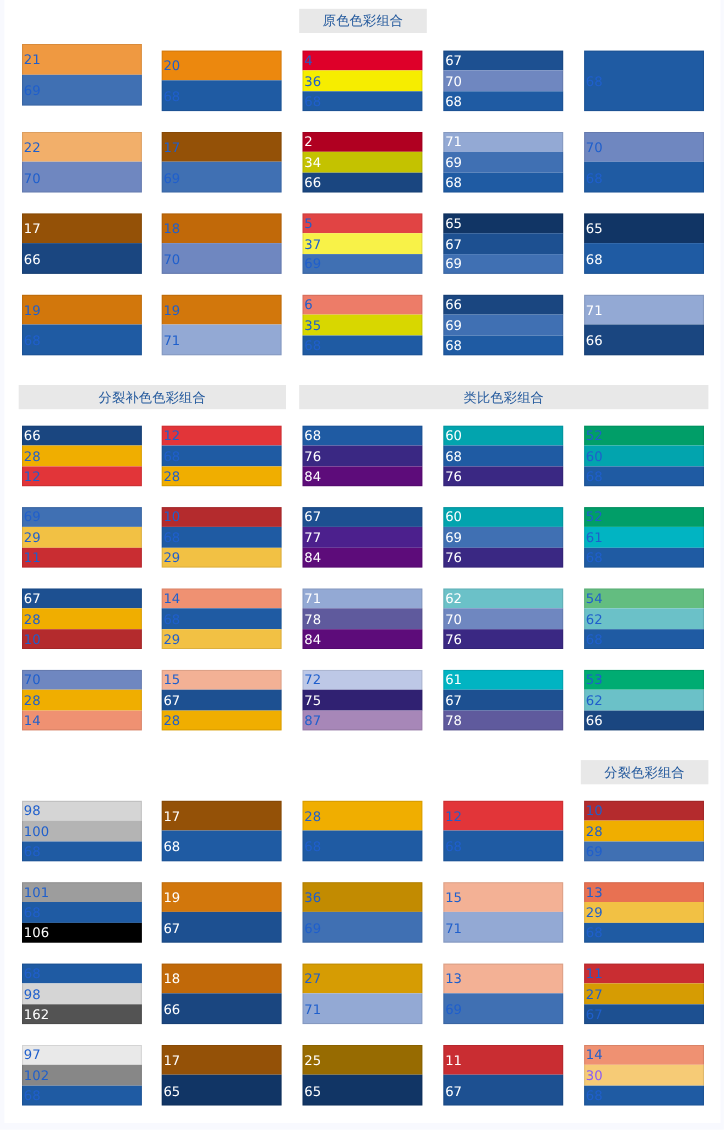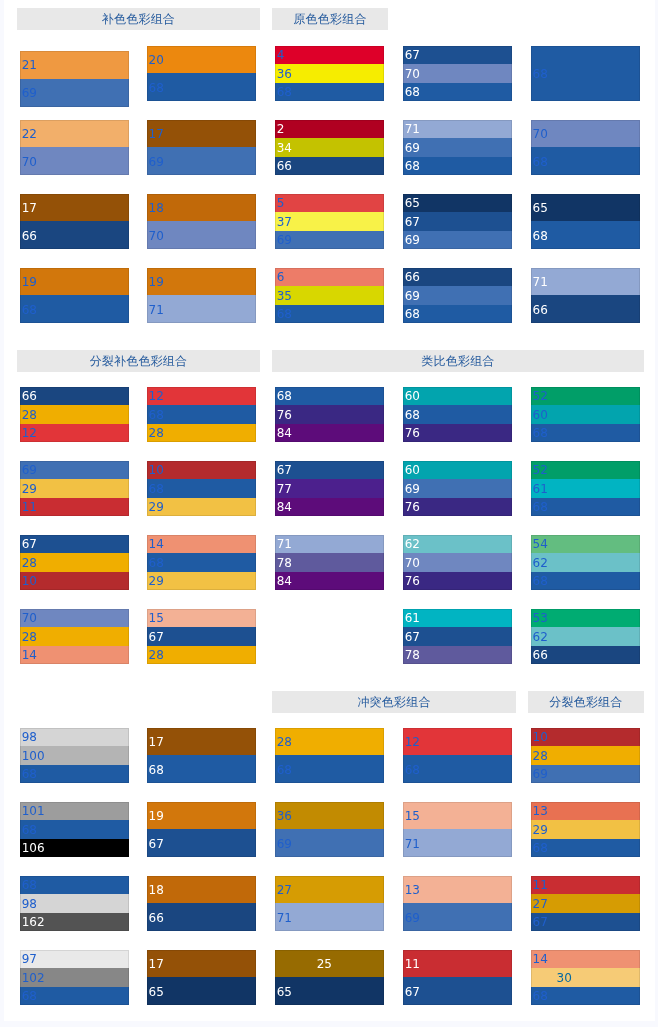--- a/index.html
+++ b/index.html
@@ -35,27 +35,24 @@
     position:absolute;left:2.1px;
     font-size:12px;line-height:12px;
     white-space:nowrap;
   }
 </style>
 </head>
 <body>
 
 <div id="page">
     <div class="section">
-      <div class="hdr" style="left: 13.3px; width: 242.3px; top: 8px;">
-        <span>补色色彩组合</span>
-      </div>
       <div class="hdr" style="left: 268.3px; width: 115.4px; top: 8px;">
         <span>原色色彩组合</span>
       </div>
-      <div class="sw" style="left: 15.6px; top: 51px;">
+      <div class="sw" style="left: 15.6px; top: 40px;">
         <div class="band" style="background: rgb(239, 153, 65); top: 0px; height: 27.8px; border-top: 1px solid rgba(0, 0, 0, 0.09);"></div>
         <span class="lab" style="top: 8.3px; color: rgb(31, 95, 204);">21</span>
         <div class="band" style="background: rgb(64, 112, 179); top: 27.8px; height: 27.8px; border-bottom: 1px solid rgba(0, 0, 0, 0.09);"></div>
         <span class="lab" style="top: 36.1px; color: rgb(31, 95, 204);">69</span>
       </div>
       <div class="sw" style="left: 142.5px; top: 45.5px;">
         <div class="band" style="background: rgb(236, 136, 14); top: 0px; height: 27.8px; border-top: 1px solid rgba(0, 0, 0, 0.09);"></div>
         <span class="lab" style="top: 8.3px; color: rgb(31, 95, 204);">20</span>
         <div class="band" style="background: rgb(31, 91, 163); top: 27.8px; height: 27.8px; border-bottom: 1px solid rgba(0, 0, 0, 0.09);"></div>
         <span class="lab" style="top: 36.1px; color: rgb(31, 95, 204);">68</span>
@@ -319,41 +316,46 @@
         <span class="lab" style="top: 40.7333px; color: rgb(31, 95, 204);">14</span>
       </div>
       <div class="sw" style="left: 142.5px; top: 608.5px;">
         <div class="band" style="background: rgb(243, 177, 149); top: 0px; height: 18.5333px; border-top: 1px solid rgba(0, 0, 0, 0.09);"></div>
         <span class="lab" style="top: 3.66667px; color: rgb(31, 95, 204);">15</span>
         <div class="band" style="background: rgb(29, 80, 145); top: 18.5333px; height: 18.5333px;"></div>
         <span class="lab" style="top: 22.2px; color: rgb(255, 255, 255);">67</span>
         <div class="band" style="background: rgb(240, 174, 0); top: 37.0667px; height: 18.5333px; border-bottom: 1px solid rgba(0, 0, 0, 0.09);"></div>
         <span class="lab" style="top: 40.7333px; color: rgb(31, 95, 204);">28</span>
       </div>
+      <div class="sw" style="left: 270.6px; top: 608.5px;">
+        <div class="band" style="background: rgb(189, 200, 230); top: 0px; height: 18.5333px; border-top: 1px solid rgba(0, 0, 0, 0.09);"></div>
+        <span class="lab" style="top: 3.66667px; color: rgb(31, 95, 204);">72</span>
+        <div class="band" style="background: rgb(48, 33, 114); top: 18.5333px; height: 18.5333px;"></div>
+        <span class="lab" style="top: 22.2px; color: rgb(255, 255, 255);">75</span>
+        <div class="band" style="background: rgb(167, 135, 184); top: 37.0667px; height: 18.5333px; border-bottom: 1px solid rgba(0, 0, 0, 0.09);"></div>
+        <span class="lab" style="top: 40.7333px; color: rgb(31, 95, 204);">87</span>
+      </div>
       <div class="sw" style="left: 398.6px; top: 608.5px;">
         <div class="band" style="background: rgb(1, 180, 194); top: 0px; height: 18.5333px; border-top: 1px solid rgba(0, 0, 0, 0.09);"></div>
         <span class="lab" style="top: 3.66667px; color: rgb(255, 255, 255);">61</span>
         <div class="band" style="background: rgb(29, 80, 145); top: 18.5333px; height: 18.5333px;"></div>
         <span class="lab" style="top: 22.2px; color: rgb(255, 255, 255);">67</span>
         <div class="band" style="background: rgb(95, 90, 157); top: 37.0667px; height: 18.5333px; border-bottom: 1px solid rgba(0, 0, 0, 0.09);"></div>
         <span class="lab" style="top: 40.7333px; color: rgb(255, 255, 255);">78</span>
       </div>
       <div class="sw" style="left: 526.5px; top: 608.5px;">
         <div class="band" style="background: rgb(0, 172, 114); top: 0px; height: 18.5333px; border-top: 1px solid rgba(0, 0, 0, 0.09);"></div>
         <span class="lab" style="top: 3.66667px; color: rgb(31, 95, 204);">53</span>
         <div class="band" style="background: rgb(107, 193, 200); top: 18.5333px; height: 18.5333px;"></div>
         <span class="lab" style="top: 22.2px; color: rgb(31, 95, 204);">62</span>
         <div class="band" style="background: rgb(26, 70, 128); top: 37.0667px; height: 18.5333px; border-bottom: 1px solid rgba(0, 0, 0, 0.09);"></div>
         <span class="lab" style="top: 40.7333px; color: rgb(255, 255, 255);">66</span>
       </div>
     </div>
     <div class="section">
-      <div class="hdr" style="left: 268.3px; width: 243.4px; top: 691px;">
-        <span>冲突色彩组合</span>
-      </div>
       <div class="hdr" style="left: 524.2px; width: 115.4px; top: 691px;">
         <span>分裂色彩组合</span>
       </div>
       <div class="sw" style="left: 15.6px; top: 727.5px;">
         <div class="band" style="background: rgb(213, 213, 213); top: 0px; height: 18.5333px; border-top: 1px solid rgba(0, 0, 0, 0.09);"></div>
         <span class="lab" style="top: 3.66667px; color: rgb(31, 95, 204);">98</span>
         <div class="band" style="background: rgb(180, 180, 180); top: 18.5333px; height: 18.5333px;"></div>
         <span class="lab" style="top: 22.2px; color: rgb(31, 95, 204);">100</span>
         <div class="band" style="background: rgb(31, 91, 163); top: 37.0667px; height: 18.5333px; border-bottom: 1px solid rgba(0, 0, 0, 0.09);"></div>
         <span class="lab" style="top: 40.7333px; color: rgb(31, 95, 204);">68</span>
@@ -461,32 +463,32 @@
         <span class="lab" style="top: 40.7333px; color: rgb(31, 95, 204);">68</span>
       </div>
       <div class="sw" style="left: 142.5px; top: 949.5px;">
         <div class="band" style="background: rgb(148, 81, 7); top: 0px; height: 27.8px; border-top: 1px solid rgba(0, 0, 0, 0.09);"></div>
         <span class="lab" style="top: 8.3px; color: rgb(255, 255, 255);">17</span>
         <div class="band" style="background: rgb(17, 53, 101); top: 27.8px; height: 27.8px; border-bottom: 1px solid rgba(0, 0, 0, 0.09);"></div>
         <span class="lab" style="top: 36.1px; color: rgb(255, 255, 255);">65</span>
       </div>
       <div class="sw" style="left: 270.6px; top: 949.5px;">
         <div class="band" style="background: rgb(151, 107, 1); top: 0px; height: 27.8px; border-top: 1px solid rgba(0, 0, 0, 0.09);"></div>
-        <span class="lab" style="top: 8.3px; color: rgb(255, 255, 255); padding-left: 40px;">25</span>
+        <span class="lab" style="top: 8.3px; color: rgb(255, 255, 255);">25</span>
         <div class="band" style="background: rgb(17, 53, 101); top: 27.8px; height: 27.8px; border-bottom: 1px solid rgba(0, 0, 0, 0.09);"></div>
         <span class="lab" style="top: 36.1px; color: rgb(255, 255, 255);">65</span>
       </div>
       <div class="sw" style="left: 398.6px; top: 949.5px;">
         <div class="band" style="background: rgb(201, 45, 50); top: 0px; height: 27.8px; border-top: 1px solid rgba(0, 0, 0, 0.09);"></div>
         <span class="lab" style="top: 8.3px; color: rgb(255, 255, 255);">11</span>
         <div class="band" style="background: rgb(29, 80, 145); top: 27.8px; height: 27.8px; border-bottom: 1px solid rgba(0, 0, 0, 0.09);"></div>
         <span class="lab" style="top: 36.1px; color: rgb(255, 255, 255);">67</span>
       </div>
       <div class="sw" style="left: 526.5px; top: 949.5px;">
         <div class="band" style="background: rgb(239, 145, 114); top: 0px; height: 18.5333px; border-top: 1px solid rgba(0, 0, 0, 0.09);"></div>
         <span class="lab" style="top: 3.66667px; color: rgb(31, 95, 204);">14</span>
         <div class="band" style="background: rgb(246, 203, 118); top: 18.5333px; height: 18.5333px;"></div>
-        <span class="lab" style="top: 22.2px; color: #0369a1; margin-left: 24px;">30</span>
+        <span class="lab" style="top: 22.2px; color: #8b5cf6;">30</span>
         <div class="band" style="background: rgb(31, 91, 163); top: 37.0667px; height: 18.5333px; border-bottom: 1px solid rgba(0, 0, 0, 0.09);"></div>
         <span class="lab" style="top: 40.7333px; color: rgb(31, 95, 204);">68</span>
       </div>
     </div>
   </div>
 
 </body></html>

